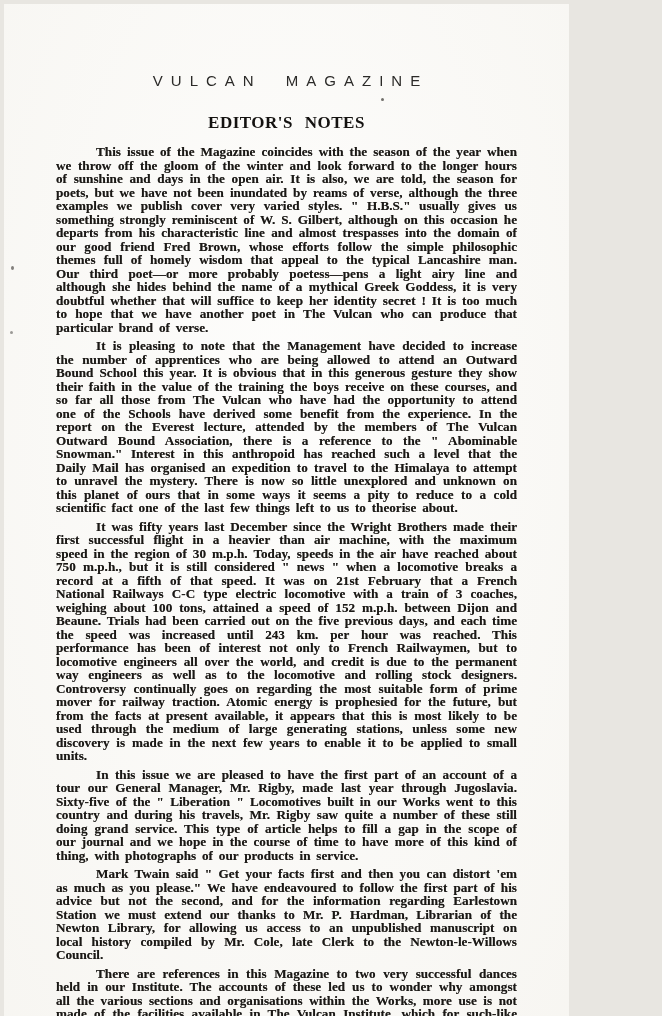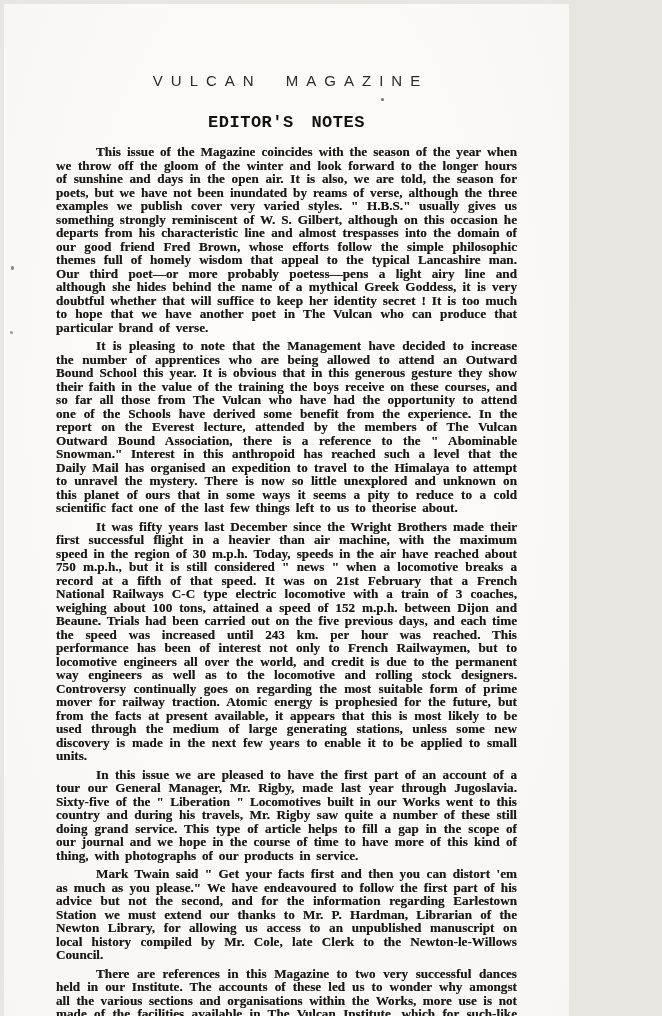--- a/index.html
+++ b/index.html
@@ -27,21 +27,21 @@
     font-size: 15px;
     line-height: 15px;
     letter-spacing: 8px;
     word-spacing: 12px;
     color: #2b2a28;
     text-indent: 8px; 
   }
   .title {
     margin: 26px 0 0 0;
     text-align: center;
-    font-family: Liberation Mono, monospace;
+    font-family: Liberation Serif, serif;
     font-weight: 700;
     font-size: 17px;
     line-height: 18px;
     letter-spacing: 0.5px;
     word-spacing: 7px;
     color: #141210;
   }
   .article {
     margin: 13px 52px 0 52px;
     font-size: 13.2px;

